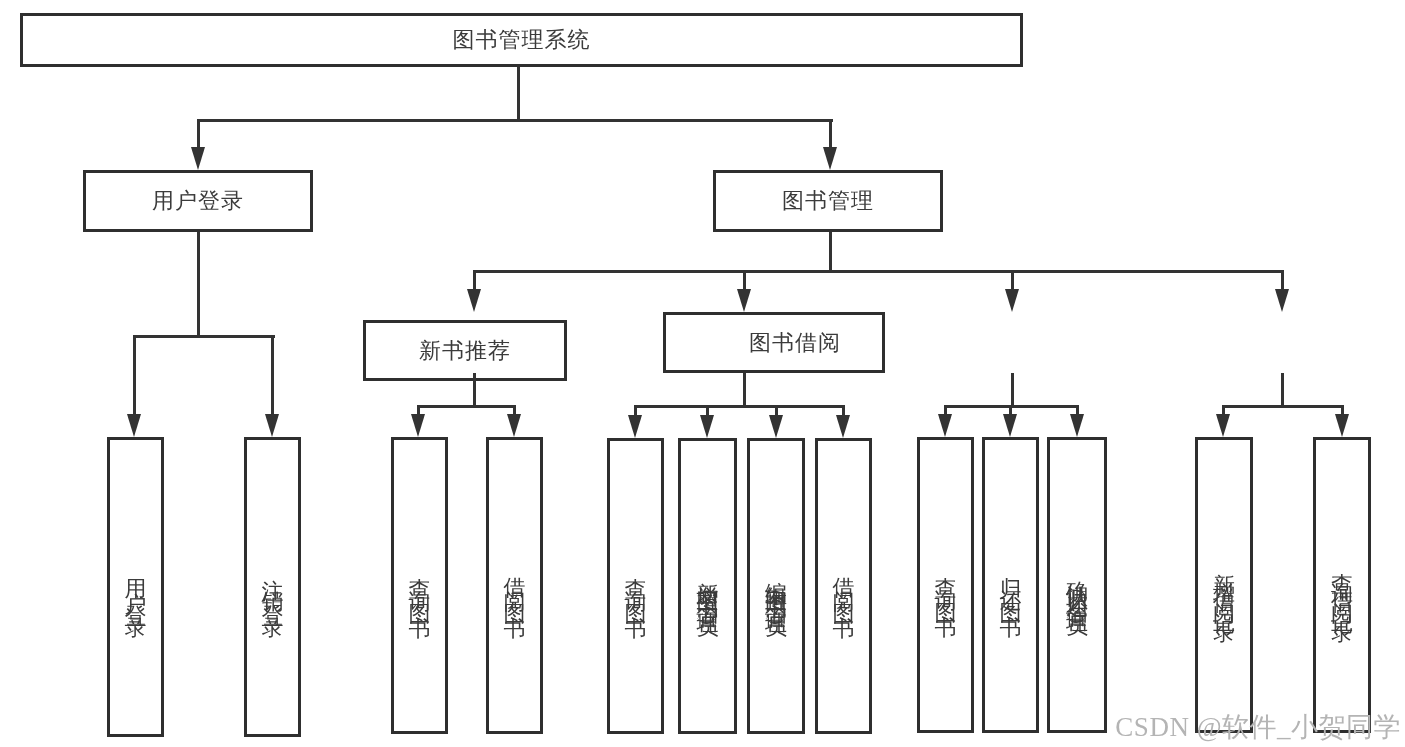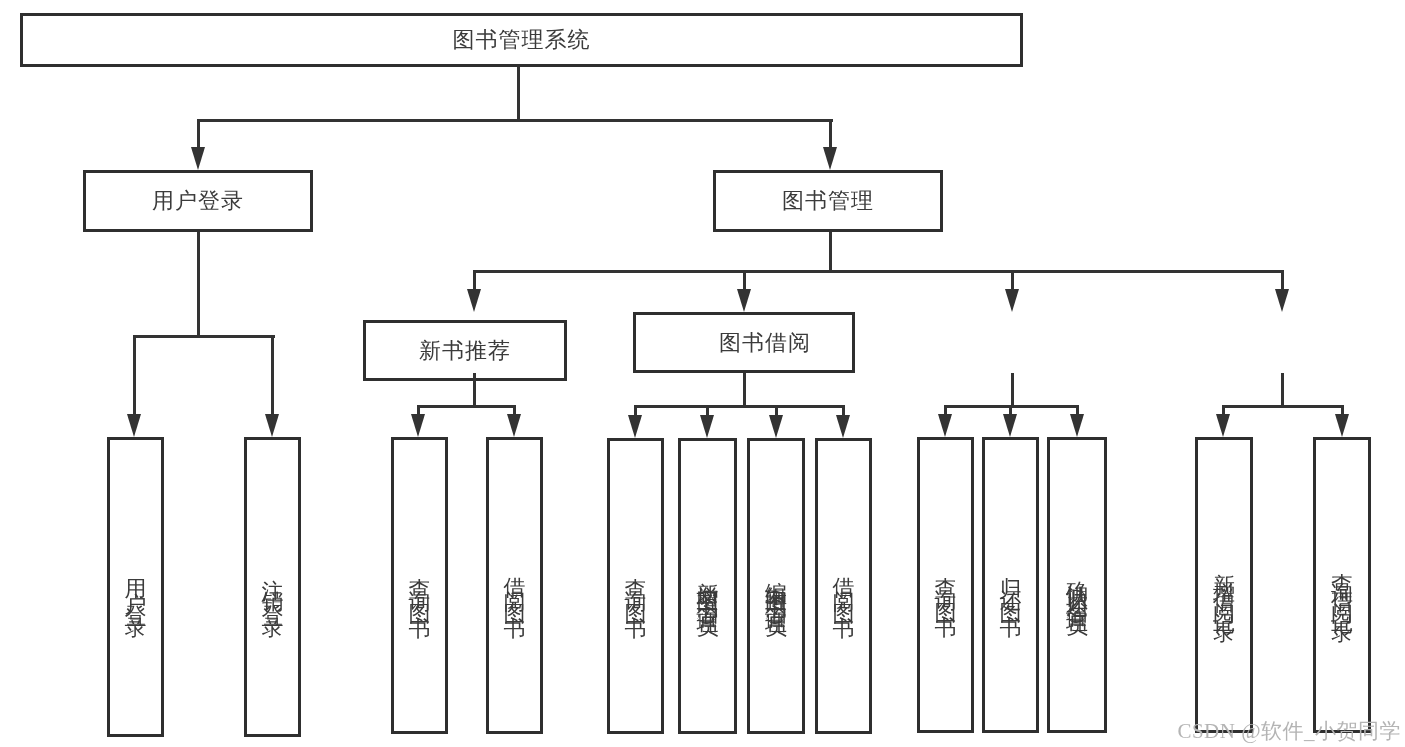--- a/index.html
+++ b/index.html
@@ -34,21 +34,21 @@
   .ah{
     position:absolute;
     width:0;height:0;
     border-left:7px solid transparent;
     border-right:7px solid transparent;
     border-top:23px solid #333333;
   }
   #watermark{
     position:absolute;
     right:4px;bottom:2px;
-    font-size:21px;
+    font-size:27px;
     color:#b4b4b4;
     letter-spacing:0.5px;
     white-space:nowrap;
   }
 </style>
 </head>
 <body>
 
 <div id="stage">
 
@@ -76,21 +76,21 @@
   <div class="line" style="left:473px;top:270px;width:3px;height:22px;"></div>
   <div class="ah" style="left:467px;top:289px;"></div>
   <div class="line" style="left:743px;top:270px;width:3px;height:22px;"></div>
   <div class="ah" style="left:737px;top:289px;"></div>
   <div class="line" style="left:1011px;top:270px;width:3px;height:22px;"></div>
   <div class="ah" style="left:1005px;top:289px;"></div>
   <div class="line" style="left:1281px;top:270px;width:3px;height:22px;"></div>
   <div class="ah" style="left:1275px;top:289px;"></div>
 
   <div class="box hbox" style="left:363px;top:312px;width:204px;height:61px;margin-top:8px;">新书推荐</div>
-  <div class="box hbox" style="left:633px;top:312px;width:222px;height:61px;padding-left:42px;">图书借阅</div>
+  <div class="box hbox" style="left:663px;top:312px;width:222px;height:61px;padding-left:42px;">图书借阅</div>
 
   <div class="line" style="left:473px;top:373px;width:3px;height:32px;"></div>
   <div class="line" style="left:417px;top:405px;width:99px;height:3px;"></div>
   <div class="line" style="left:417px;top:405px;width:3px;height:12px;"></div>
   <div class="ah" style="left:411px;top:414px;"></div>
   <div class="line" style="left:513px;top:405px;width:3px;height:12px;"></div>
   <div class="ah" style="left:507px;top:414px;"></div>
 
   <div class="line" style="left:743px;top:373px;width:3px;height:32px;"></div>
   <div class="line" style="left:634px;top:405px;width:211px;height:3px;"></div>

